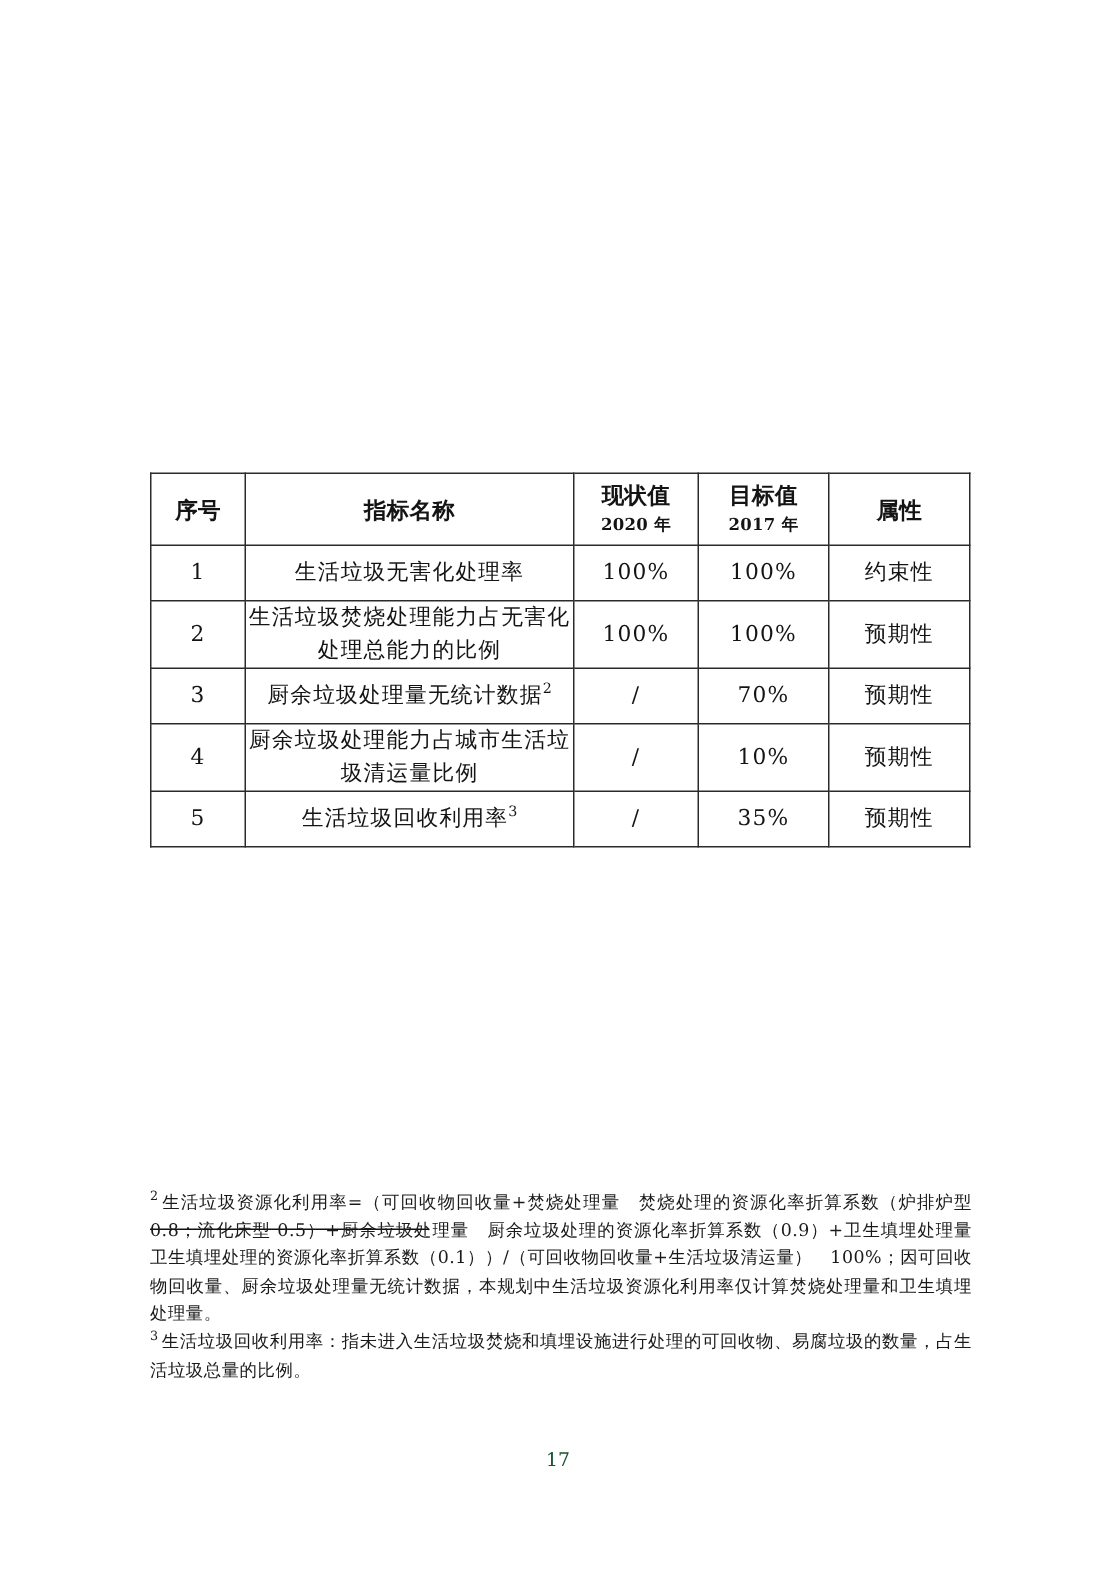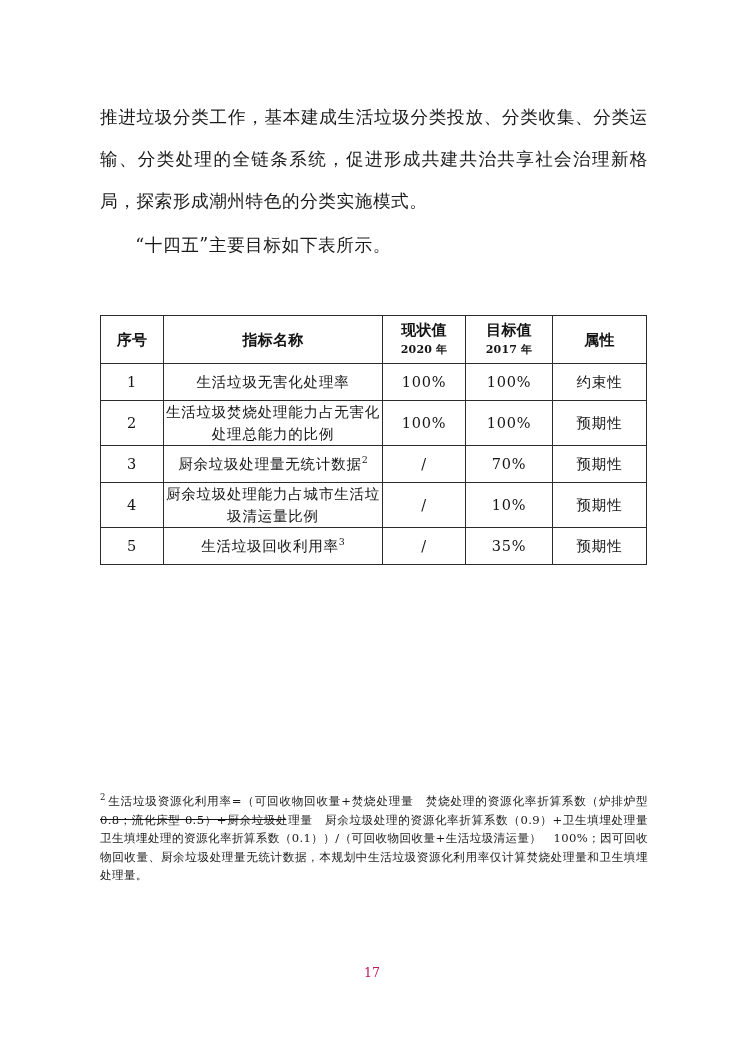--- a/index.html
+++ b/index.html
@@ -150,33 +150,29 @@
   }
 
   
   .page-no {
     position: absolute;
     left: 0;
     top: 965px;
     width: 744px;
     text-align: center;
     font-size: 12.5px;
-    color: #be185d;
+    color: #14532d;
     font-family: "DejaVu Serif", "Liberation Serif", serif;
   }
 </style>
 </head>
 <body>
 
 <div class="page">
 
-  <div class="content">
-    <p class="para">推进垃圾分类工作，基本建成生活垃圾分类投放、分类收集、分类运输、分类处理的全链条系统，促进形成共建共治共享社会治理新格局，探索形成潮州特色的分类实施模式。</p>
-    <p class="para indent">“十四五”主要目标如下表所示。</p>
-  </div>
 
 
   <div class="tbl-wrap">
     <table class="ind">
       <colgroup>
         <col class="c-no">
           <col class="c-name">
           <col class="c-cur">
           <col class="c-tgt">
           <col class="c-attr">
@@ -233,17 +229,18 @@
           <td>预期性</td>
         </tr>
       </tbody>
     </table>
   </div>
 
   <div class="fn-rule"></div>
 
   <div class="footnotes">
     <p class="fn-item"><sup>2</sup><span>生活垃圾资源化利用率=（可回收物回收量+焚烧处理量　焚烧处理的资源化率折算系数（炉排炉型 0.8；流化床型 0.5）+厨余垃圾处理量　厨余垃圾处理的资源化率折算系数（0.9）+卫生填埋处理量　卫生填埋处理的资源化率折算系数（0.1））/（可回收物回收量+生活垃圾清运量）　100%；因可回收物回收量、厨余垃圾处理量无统计数据，本规划中生活垃圾资源化利用率仅计算焚烧处理量和卫生填埋处理量。</span></p>
+    <p class="fn-item"><sup>3</sup><span>生活垃圾回收利用率：指未进入生活垃圾焚烧和填埋设施进行处理的可回收物、易腐垃圾的数量，占生活垃圾总量的比例。</span></p>
   </div>
 
   <div class="page-no">17</div>
 
 </div>
 
 </body></html>

